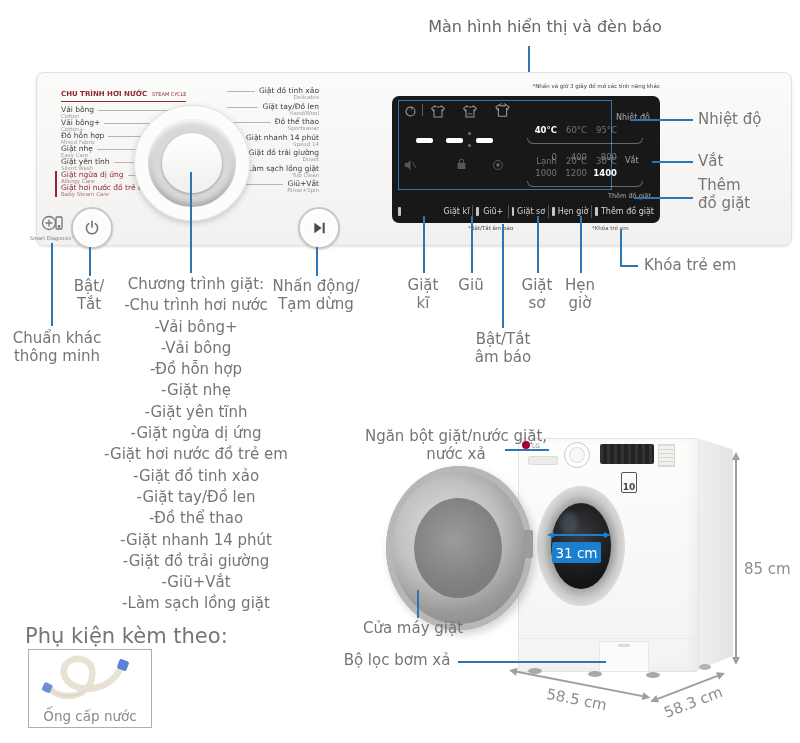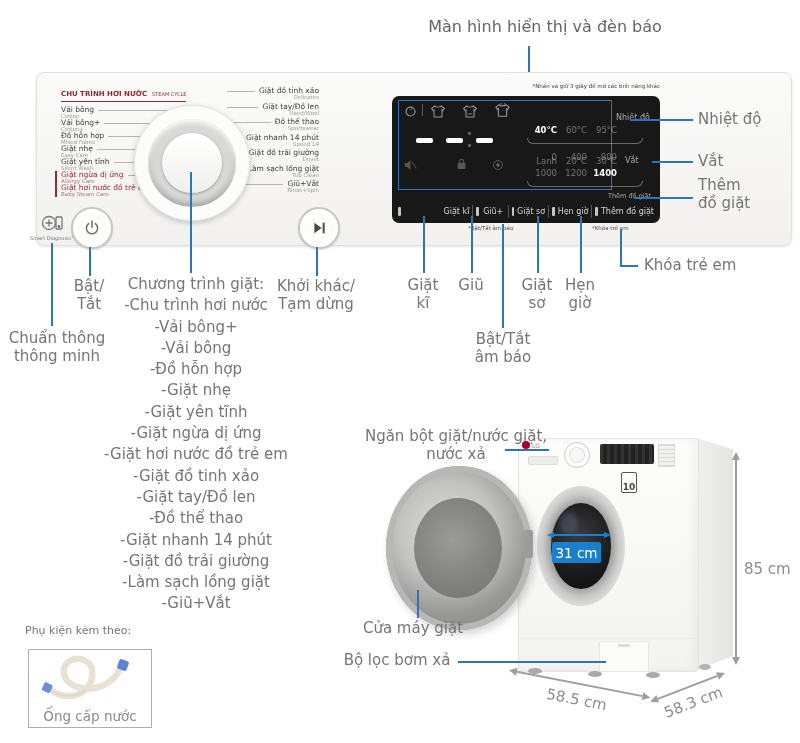--- a/index.html
+++ b/index.html
@@ -75,21 +75,21 @@
   .ah-d{width:0;height:0;border-left:4px solid transparent;border-right:4px solid transparent;border-top:8px solid #9e9e9c;}
   .dimlabel{color:#8d8d8d;font-size:15px;white-space:nowrap;}
   .blue-arrow{position:absolute;display:flex;align-items:center;}
   .blue-arrow .shaft{flex:1;height:1.5px;background:#1b7fd0;}
   .bah-l{width:0;height:0;border-top:3.5px solid transparent;border-bottom:3.5px solid transparent;border-right:7px solid #1b7fd0;}
   .bah-r{width:0;height:0;border-top:3.5px solid transparent;border-bottom:3.5px solid transparent;border-left:7px solid #1b7fd0;}
   .badge31{position:absolute;left:552px;top:542px;width:49px;height:21px;background:#1b7fd0;border-radius:2px;
            color:#fff;font-size:13.5px;display:flex;align-items:center;justify-content:center;}
   
   .acc-box{position:absolute;left:28px;top:649px;width:122px;height:77px;border:1px solid #aeaeac;background:#fff;}
-  .acc-title{position:absolute;left:25px;top:624px;font-size:11px;color:#757575;white-space:nowrap;}
+  .acc-title{position:absolute;left:25px;top:624px;font-size:21px;color:#757575;white-space:nowrap;}
   .acc-label{position:absolute;left:0;bottom:3px;width:100%;text-align:center;font-size:13.5px;color:#8a8a8a;}
 </style>
 </head>
 <body>
 
 <div id="root">
 
   <div class="glabel" style="left:415px;top:18px;width:260px;font-size:16px;color:#666;">
       <div>Màn hình hiển thị và đèn báo</div>
     </div>
@@ -414,47 +414,47 @@
     </div>
   <div class="glabel" style="left:458px;top:331px;width:90px;">
     <div>Bật/Tắt</div>
       <div>âm báo</div>
     </div>
   <div class="glabel" style="left:64px;top:278px;width:50px;">
     <div>Bật/</div>
       <div>Tắt</div>
     </div>
   <div class="glabel" style="left:2px;top:330px;width:110px;">
-    <div>Chuẩn thông</div>
+    <div>Chuẩn khác</div>
       <div>thông minh</div>
     </div>
   <div class="glabel" style="left:266px;top:278px;width:100px;">
-    <div>Khởi khác/</div>
+    <div>Nhấn động/</div>
       <div>Tạm dừng</div>
     </div>
 
   <div class="glabel" style="left:96px;top:274px;width:200px;line-height:21.3px;">
     <div>Chương trình giặt:</div>
     <div>
 
     <div>-Chu trình hơi nước</div>
         <div>-Vải bông+</div>
         <div>-Vải bông</div>
         <div>-Đồ hỗn hợp</div>
         <div>-Giặt nhẹ</div>
         <div>-Giặt yên tĩnh</div>
         <div>-Giặt ngừa dị ứng</div>
         <div>-Giặt hơi nước đồ trẻ em</div>
         <div>-Giặt đồ tinh xảo</div>
         <div>-Giặt tay/Đồ len</div>
         <div>-Đồ thể thao</div>
         <div>-Giặt nhanh 14 phút</div>
         <div>-Giặt đồ trải giường</div>
+        <div>-Giũ+Vắt</div>
         <div>-Làm sạch lồng giặt</div>
-        <div>-Giũ+Vắt</div>
       </div>
   </div>
 
   <div class="m-side"></div>
   <div class="m-front"></div>
 
   <div class="abs" style="left:522px;top:441px;display:flex;align-items:center;gap:2px;">
     <span style="width:8px;height:8px;border-radius:50%;background:#a50034;display:inline-block;"></span>
     <span style="font-size:6px;color:#888;">LG</span>
   </div>

